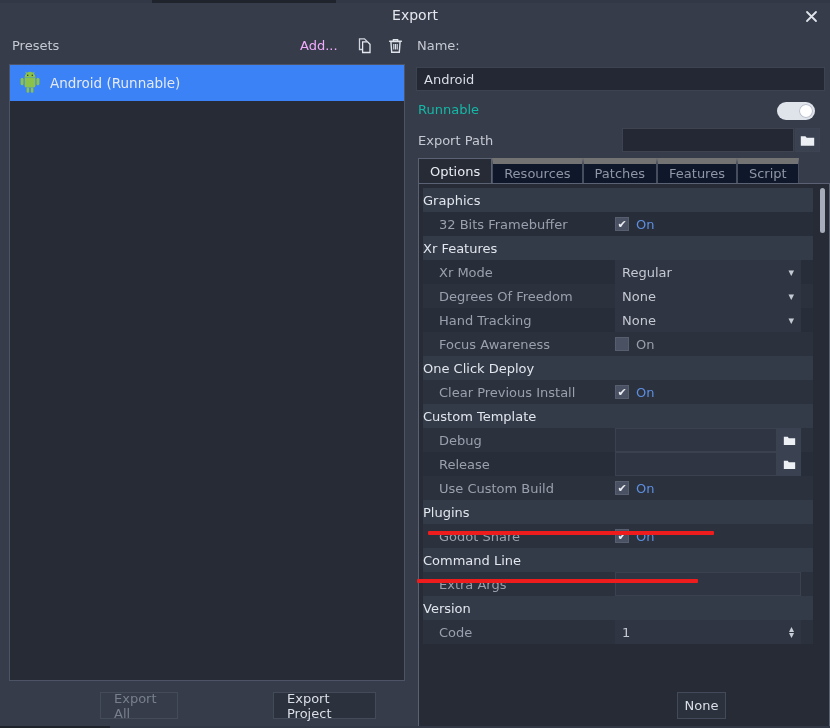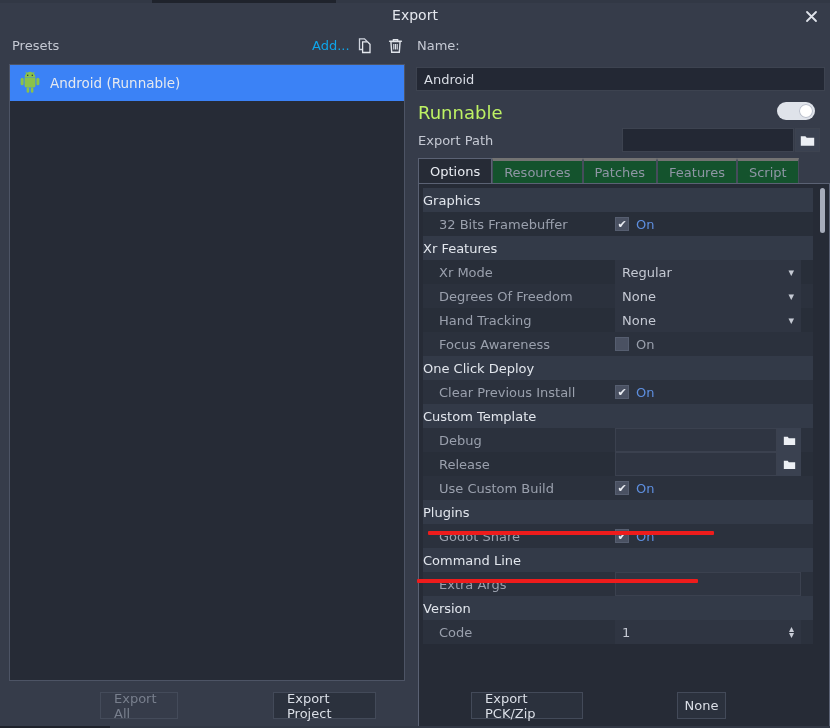--- a/index.html
+++ b/index.html
@@ -69,22 +69,22 @@
   .presets-header {
     position: absolute;
     left: 0; top: 27px;
     width: 411px; height: 32px;
   }
   .presets-header .presets-label {
     position: absolute; left: 12px; top: 8px;
     font-size: 13px; color: #c5c9d3;
   }
   .presets-header .add-btn {
-    position: absolute; left: 312px; top: 8px;
-    font-size: 13px; color: #0ea5e9;
+    position: absolute; left: 300px; top: 8px;
+    font-size: 13px; color: #f0abfc;
     cursor: pointer;
     text-align: right;
   }
   .presets-header .icon-btn {
     position: absolute; top: 5px;
     width: 22px; height: 22px;
     display: flex; align-items: center; justify-content: center;
     cursor: pointer;
   }
   .presets-header .icon-copy { left: 354px; }
@@ -150,22 +150,22 @@
     cursor: text;
   }
 
   .runnable-row {
     position: absolute;
     left: 0; top: 36px;
     width: 419px; height: 26px;
   }
   .runnable-row .runnable-label {
     position: absolute; left: 7px; top: 4px;
-    font-size: 18px;
-    color: #bef264;
+    font-size: 13px;
+    color: #14b8a6;
   }
   .toggle {
     position: absolute;
     right: 15px; top: 4px;
     width: 38px; height: 18px;
     border-radius: 9px;
     background: #dfe3ea;
     cursor: pointer;
   }
   .toggle .knob {
@@ -211,22 +211,22 @@
     width: 412px; height: 25px;
     display: flex;
     align-items: flex-end;
   }
   .tab {
     height: 25px;
     padding: 0 11px;
     display: flex; align-items: center;
     font-size: 13px;
     color: #8f96a5;
-    background: #14532d;
-    border-top: 3px solid #737373;
+    background: #0f172a;
+    border-top: 6px solid #737373;
     border-left: 1px solid #464d5c;
     border-right: 1px solid #464d5c;
     box-sizing: border-box;
     cursor: pointer;
   }
   .tab.active {
     color: #e9ecf2;
     background: #262b36;
     border-top: 1px solid #5b6274;
     border-left: 1px solid #5b6274;
@@ -685,20 +685,19 @@
     </div>
 
   </div>
 
   <div class="annot annot-1"></div>
   <div class="annot annot-2"></div>
 
   <div class="footer">
     <div class="btn disabled btn-export-all">Export All</div>
     <div class="btn btn-export-proj">Export Project</div>
-    <div class="btn btn-export-pck">Export PCK/Zip</div>
     <div class="btn btn-close">None</div>
     <div class="fseam">
         <div class="s2"></div>
       </div>
   </div>
 
 </div>
 
 </body></html>

